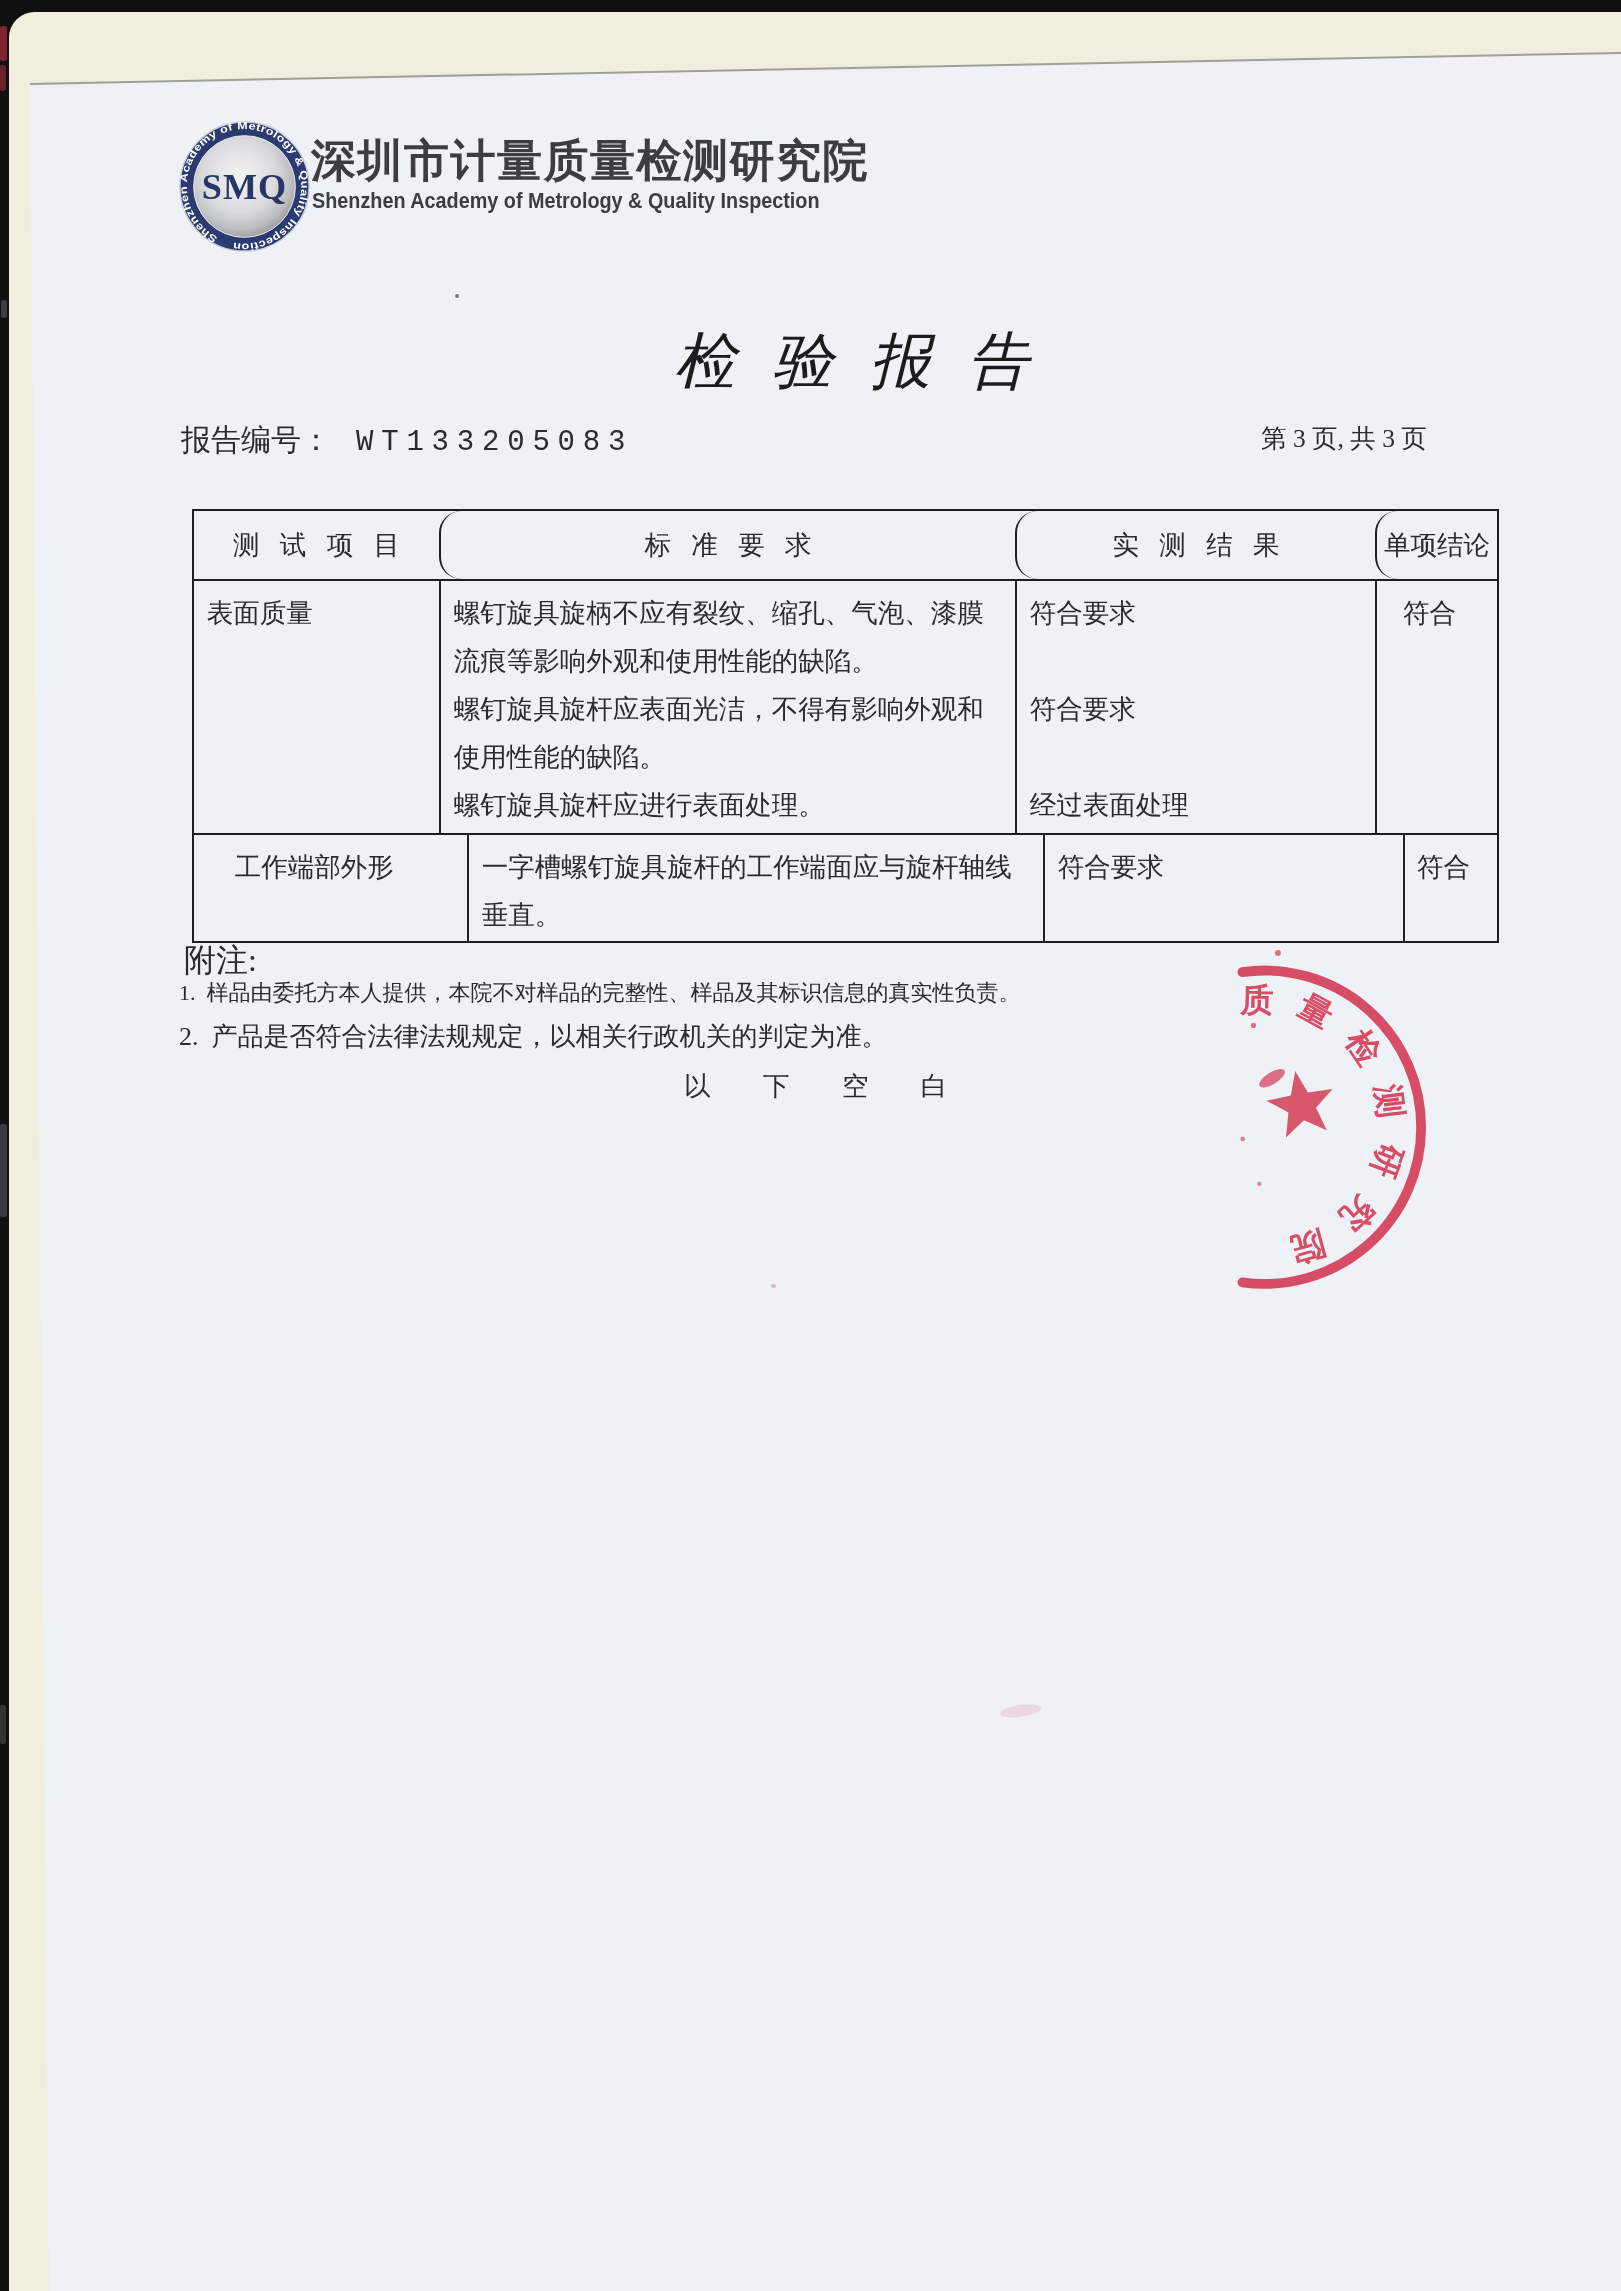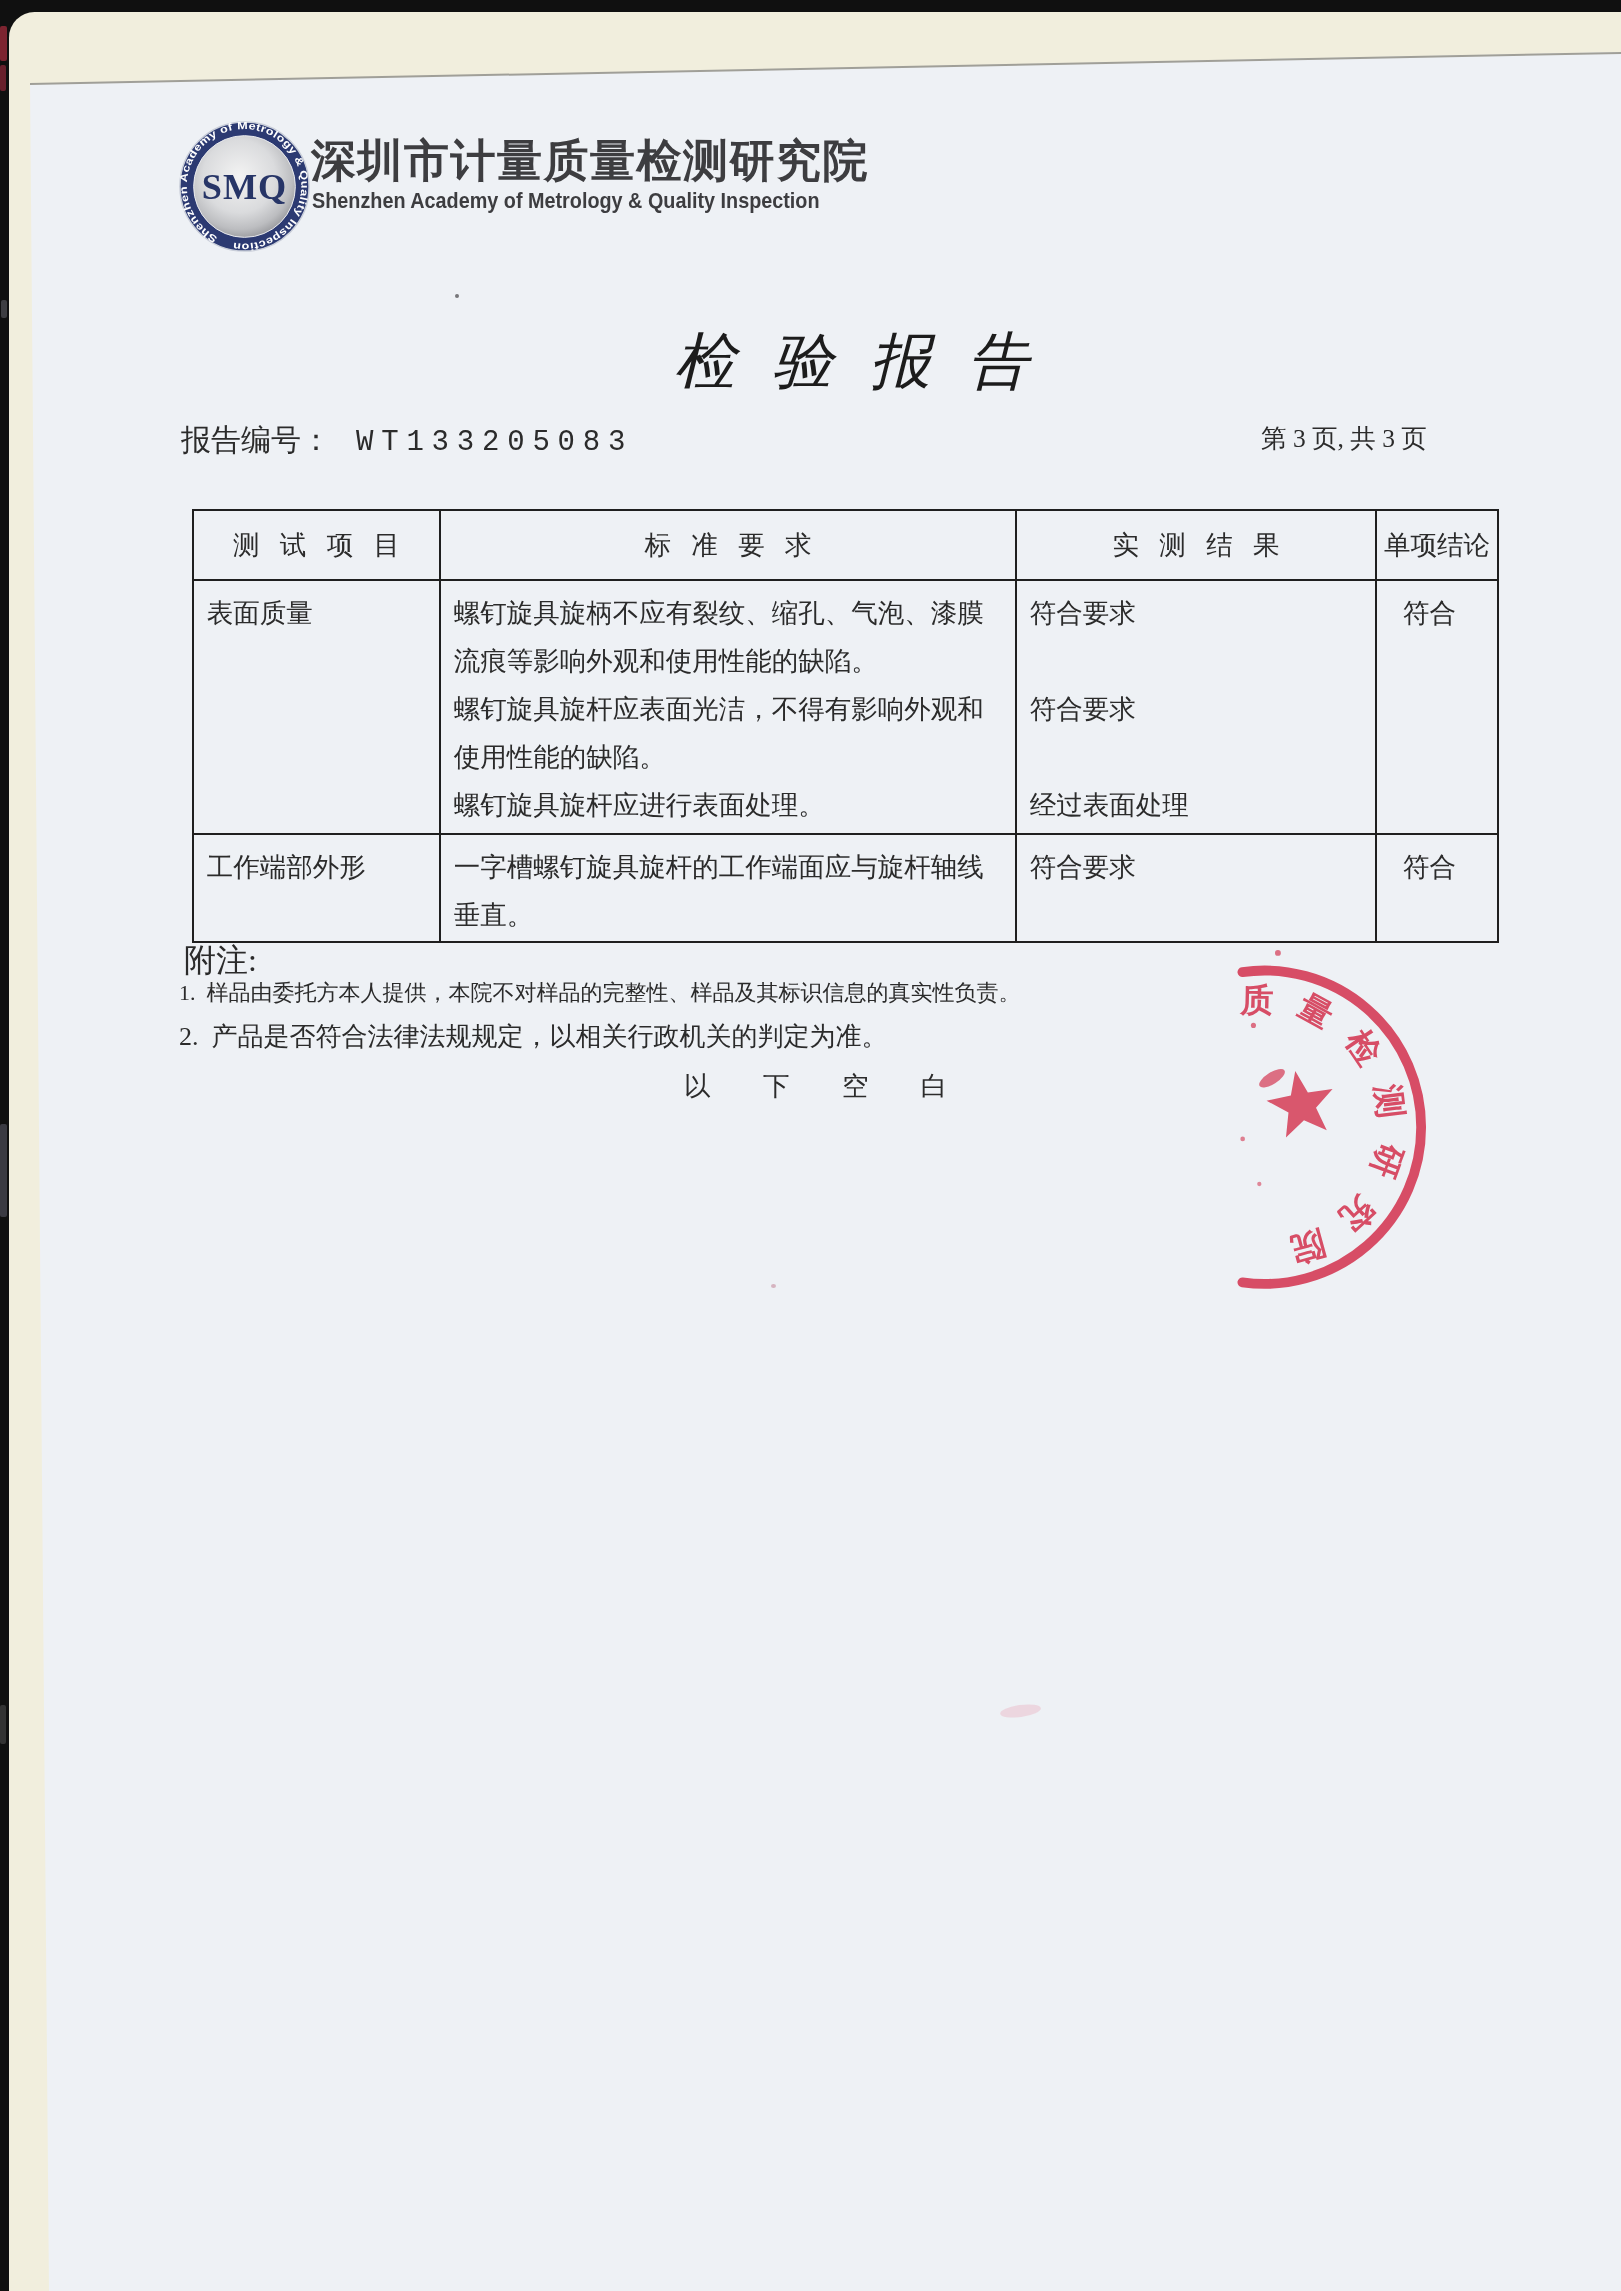--- a/index.html
+++ b/index.html
@@ -49,29 +49,29 @@
   }
   .page-info{position:absolute;left:1261px;top:421px;font-size:25.5px;white-space:pre;}
   
   .rtable{
     position:absolute;left:192px;top:509px;width:1307px;
     border:2.5px solid #1f1f1f;box-sizing:border-box;
   }
   .trow{display:grid;grid-template-columns:245px 576px 360px 1fr;}
   .trow.hdr{height:68px;border-bottom:2px solid #1f1f1f;}
   .trow.r1{height:252px;border-bottom:2px solid #1f1f1f;}
-  .trow.r2{height:106px;}
+  .trow.r2{height:106px;margin-left:28px;}
   .tcell{
     border-left:2px solid #1f1f1f;box-sizing:border-box;
     padding:7.8px 7.8px 0 12.7px;font-size:26.5px;line-height:48px;overflow:hidden;
   }
   .tcell.first{border-left:none;}
   .hdr .tcell{
     display:flex;align-items:center;justify-content:center;
-    padding:16px;word-spacing:13.7px;white-space:pre;line-height:normal;
+    padding:16px;word-spacing:13.7px;white-space:pre;line-height:normal;border-radius:22px;
   }
   .req p{margin:0;}
   .req .h2,.res .h2{height:96px;}
   .concl{text-align:center;padding-left:3.9px;padding-right:19px;}
   
   .notes-label{position:absolute;left:184px;top:939px;font-size:32px;}
   .note1{position:absolute;left:179px;top:978px;font-size:22px;white-space:pre;}
   .note2{position:absolute;left:179px;top:1019px;font-size:26px;white-space:pre;}
   .blank-note{position:absolute;left:684px;top:1068px;font-size:26.5px;word-spacing:19.6px;white-space:pre;}
   

